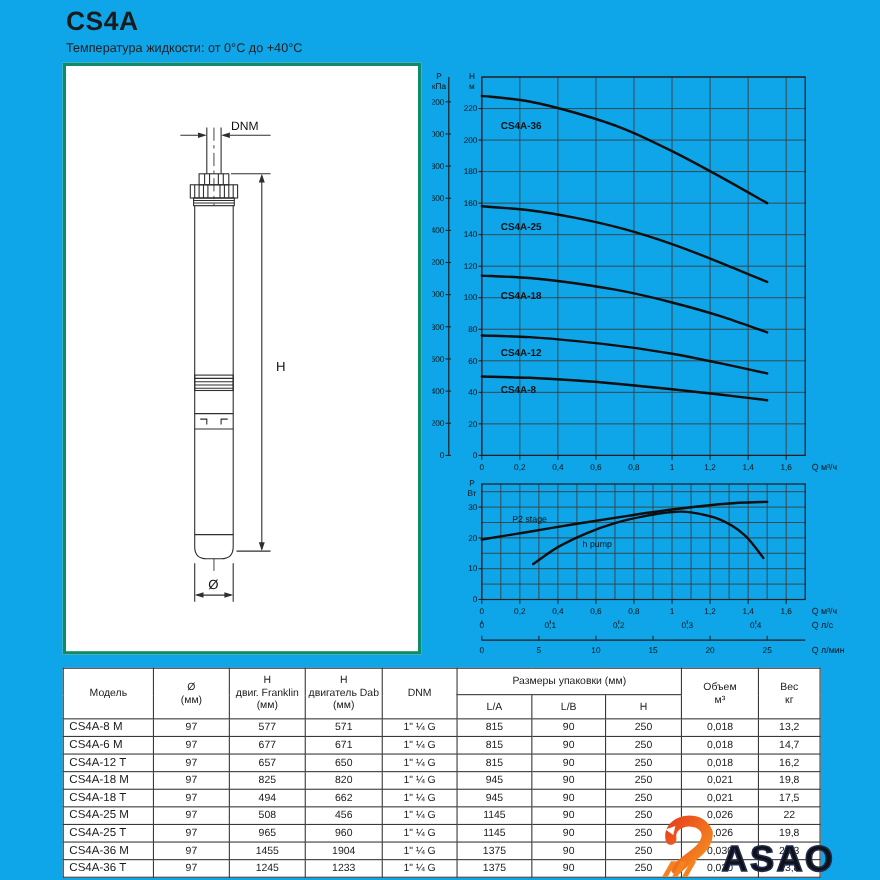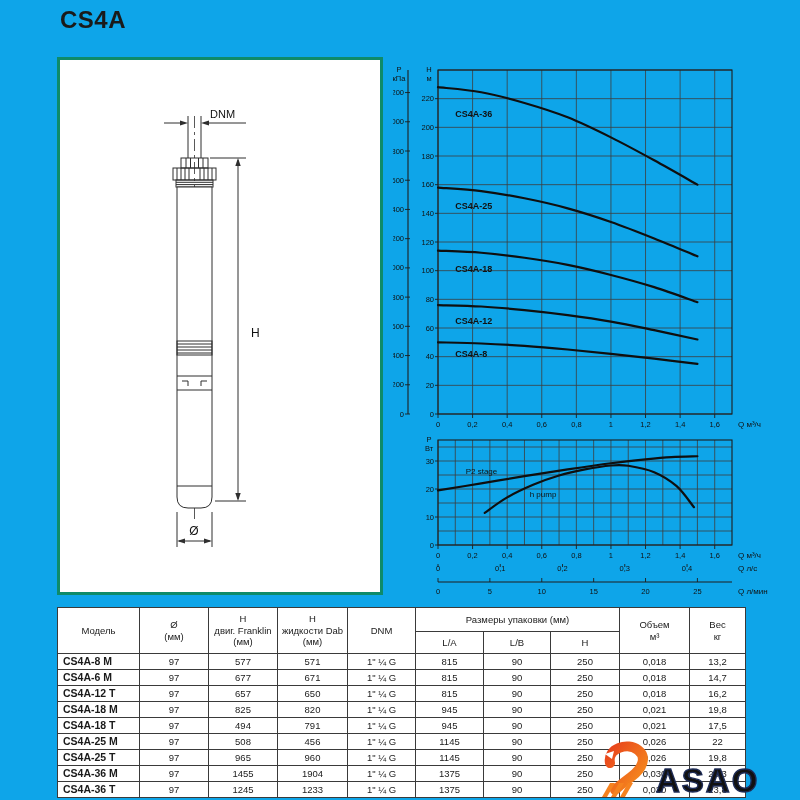--- a/index.html
+++ b/index.html
@@ -21,30 +21,31 @@
   .t7{font-size:7.5px;} .t8{font-size:8px;}
   .lab{font-size:9px;font-weight:bold;} .lab2{font-size:8px;}
   .dim{stroke:#2f2f2f;stroke-width:1;fill:none;}
   .dimtxt{font-size:11px;} .dimtxt2{font-size:12px;}
   table.spec{position:absolute;left:57px;top:607px;width:688px;border-collapse:collapse;
              font-size:9.5px;table-layout:fixed;background:#fff;}
   table.spec th,table.spec td{border:1px solid #3a3a3a;padding:0 2px;text-align:center;
              font-weight:normal;line-height:1.2;}
   table.spec thead tr:first-child{height:24px;} table.spec thead tr:last-child{height:22px;}
   table.spec tbody tr{height:16px;}
-  table.spec td.model{ text-align:left;padding-left:5px;font-size:10.5px;font-weight:bold;margin-left:20px;}
+  table.spec td.model{ text-align:left;padding-left:5px;font-size:10.5px;font-weight:normal;margin-left:20px;}
   th .hl{display:block;}
   #logo{position:absolute;left:598px;top:741px;width:160px;height:58px;}
 </style>
 </head>
 <body>
 
 <div class="page">
 
   <div class="title">CS4A</div>
+  <div class="subtitle">Температура жидкости: от 0°С до +40°С</div>
 
   <div class="drawing-box">
     <svg class="pump" viewBox="0 0 320 526">
       <g class="dim">
 
         <line x1="134.5" y1="56" x2="134.5" y2="460" stroke-dasharray="12 4 3 4" stroke-width="0.8"></line>
 
         <g>
           <line x1="128" y1="56" x2="128" y2="98"></line>
             <line x1="141" y1="56" x2="141" y2="98"></line>
@@ -331,21 +332,21 @@
           <span class="hl">Ø</span>
             <span class="hl">(мм)</span>
           </th>
         <th rowspan="2">
           <span class="hl">H</span>
             <span class="hl">двиг. Franklin</span>
             <span class="hl">(мм)</span>
           </th>
         <th rowspan="2">
           <span class="hl">H</span>
-            <span class="hl">жидкости Dab</span>
+            <span class="hl">двигатель Dab</span>
             <span class="hl">(мм)</span>
           </th>
         <th rowspan="2"><span>DNM</span></th>
         <th colspan="3"><span>Размеры упаковки (мм)</span></th>
         <th rowspan="2">
           <span class="hl">Объем</span>
             <span class="hl">м³</span>
           </th>
         <th rowspan="2">
           <span class="hl">Вес</span>
@@ -404,21 +405,21 @@
           <td>945</td>
           <td>90</td>
           <td>250</td>
           <td>0,021</td>
           <td>19,8</td>
         </tr>
         <tr>
           <td class="model">CS4A-18 T</td>
           <td>97</td>
           <td>494</td>
-          <td>791</td>
+          <td>662</td>
           <td>1" ¼ G</td>
           <td>945</td>
           <td>90</td>
           <td>250</td>
           <td>0,021</td>
           <td>17,5</td>
         </tr>
         <tr>
           <td class="model">CS4A-25 M</td>
           <td>97</td>

